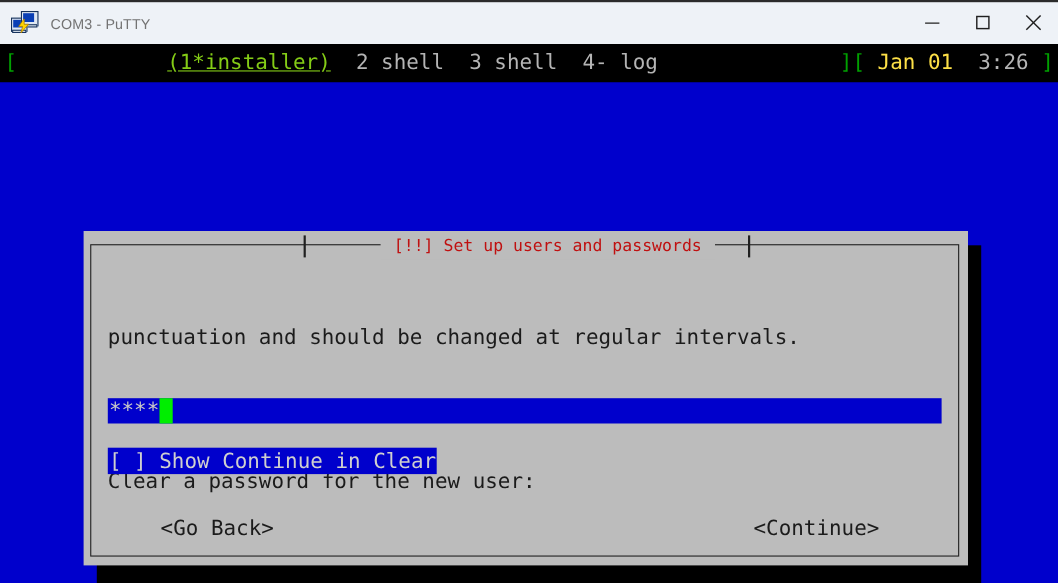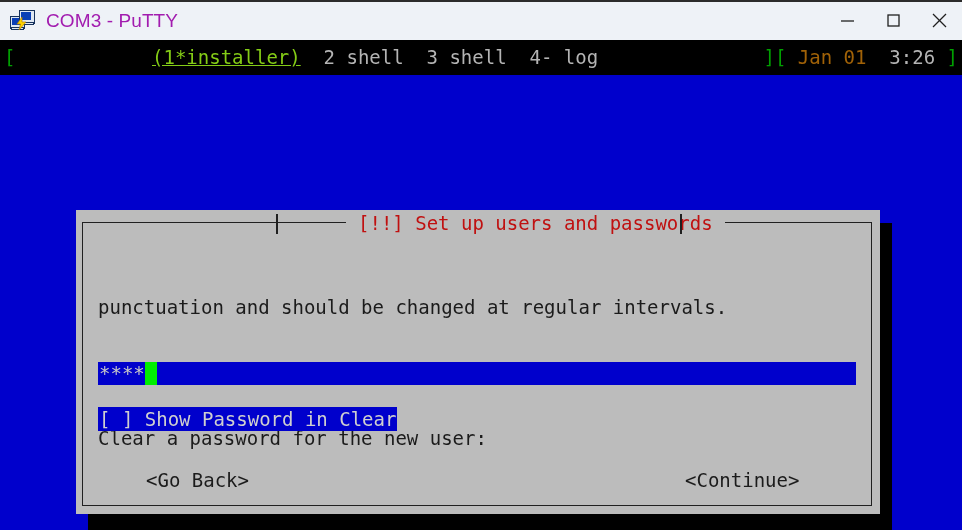--- a/index.html
+++ b/index.html
@@ -39,22 +39,22 @@
     background: #dfe8f2;
     border: 1px solid #16325c;
   }
   .mon-screen {
     position: absolute;
     background: #0a3fb5;
   }
   #win-title {
     margin-left: 10px;
     font-family: "Liberation Sans", sans-serif;
-    font-size: 19px;
-    color: #a21caf;
+    font-size: 13px;
+    color: #737373;
     letter-spacing: 0.1px;
     white-space: nowrap;
   }
   #win-controls {
     margin-left: auto;
     display: flex;
     height: 40px;
   }
   .wbtn {
     width: 46px;
@@ -75,21 +75,21 @@
     background: #000000;
     font-family: "DejaVu Sans Mono", "Liberation Mono", monospace;
     font-size: 19px;
     line-height: 35px;
     white-space: pre;
     overflow: hidden;
   }
   #tmux-bar .green { color: #00a000; }
   #tmux-bar .red   { color: #84cc16; text-decoration: underline; }
   #tmux-bar .grey  { color: #b4b4b4; margin-top: 44px; }
-  #tmux-bar .blue  { color: #a16207; }
+  #tmux-bar .blue  { color: #fde047; }
   #tmux-left { position: absolute; left: 4px; top: 0; }
   #tmux-windows { position: absolute; left: 152px; top: 0; }
   #tmux-right { position: absolute; right: 4px; top: 0; }
 
   
   #terminal {
     position: absolute;
     left: 0; top: 75px;
     width: 962px;
     height: 455px;
@@ -129,21 +129,21 @@
   #dialog-title {
     position: absolute;
     left: 270px;
     top: 0px;
     height: 26px;
     line-height: 26px;
     padding: 0 12px;
     background: #bcbcbc;
     color: #c01010;
     font-family: "DejaVu Sans Mono", "Liberation Mono", monospace;
-    font-size: 19px;
+    font-size: 15px;
     white-space: pre;
     z-index: 3;
   }
   .title-tick {
     position: absolute;
     top: 4px;
     width: 2px;
     height: 20px;
     background: #202020;
     z-index: 4;
@@ -289,21 +289,21 @@
         <div class="bodyline">punctuation and should be changed at regular intervals.</div>
         <div class="spacer"></div>
         <div class="bodyline">Clear a password for the new user:</div>
       </div>
 
       <div id="password-row">
         <span id="password-stars">****</span>
         <span id="password-cursor"></span>
       </div>
 
-      <div id="checkbox-row">[ ] Show Password in Clear</div>
+      <div id="checkbox-row">[ ] Show Continue in Clear</div>
 
       <div id="buttons-row">
         <span id="go-back-button">&lt;Go Back&gt;</span>
         <span id="continue-button">&lt;Continue&gt;</span>
       </div>
 
     </div>
   </div>
 </div>
 

